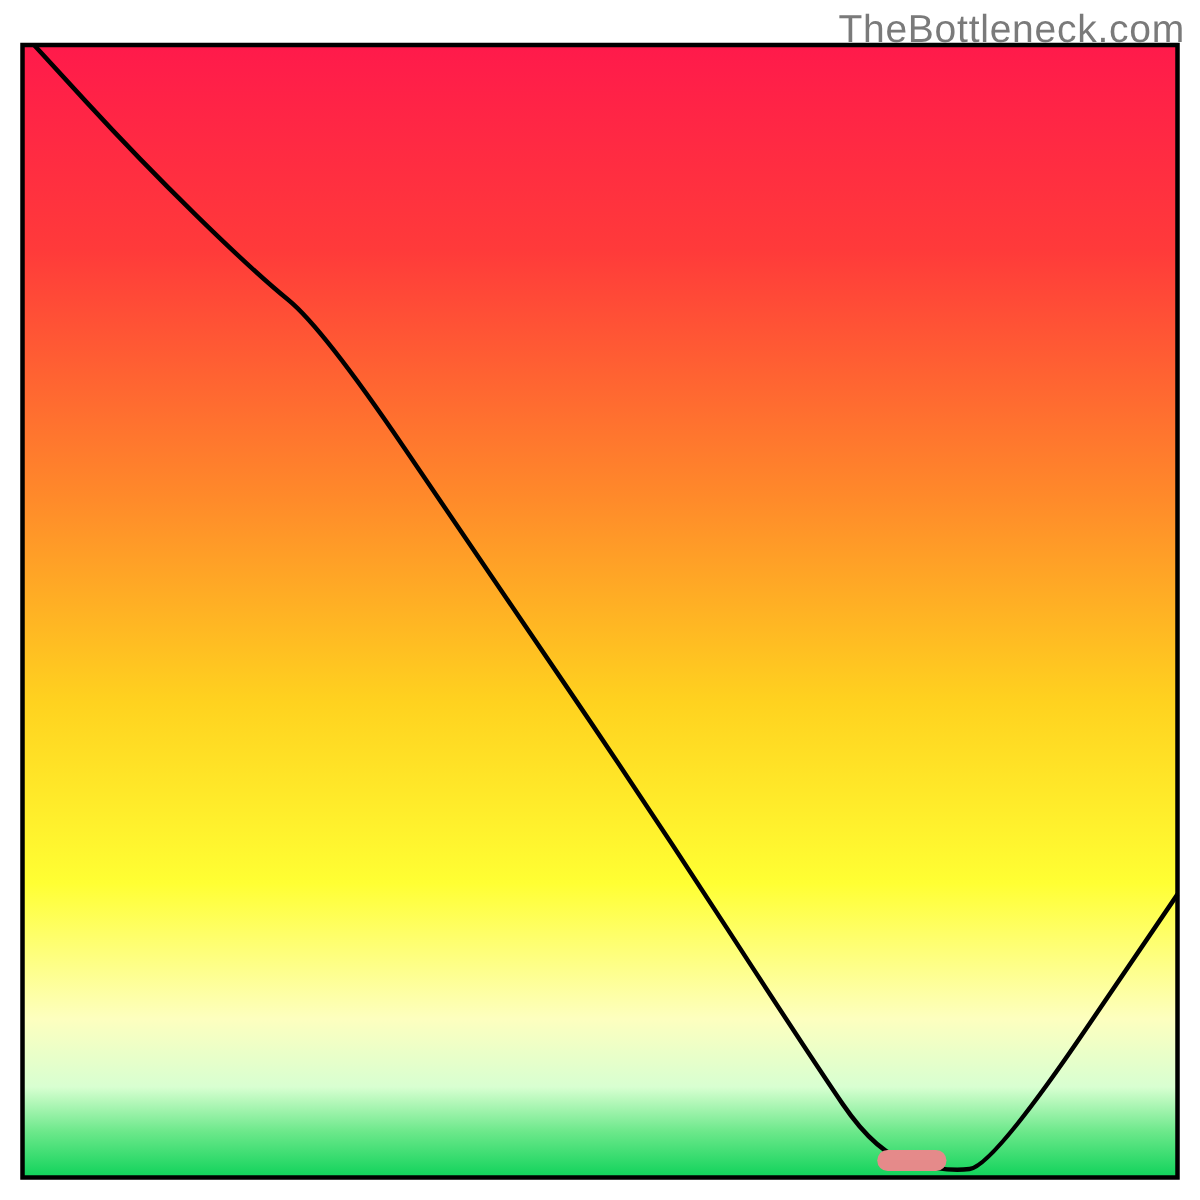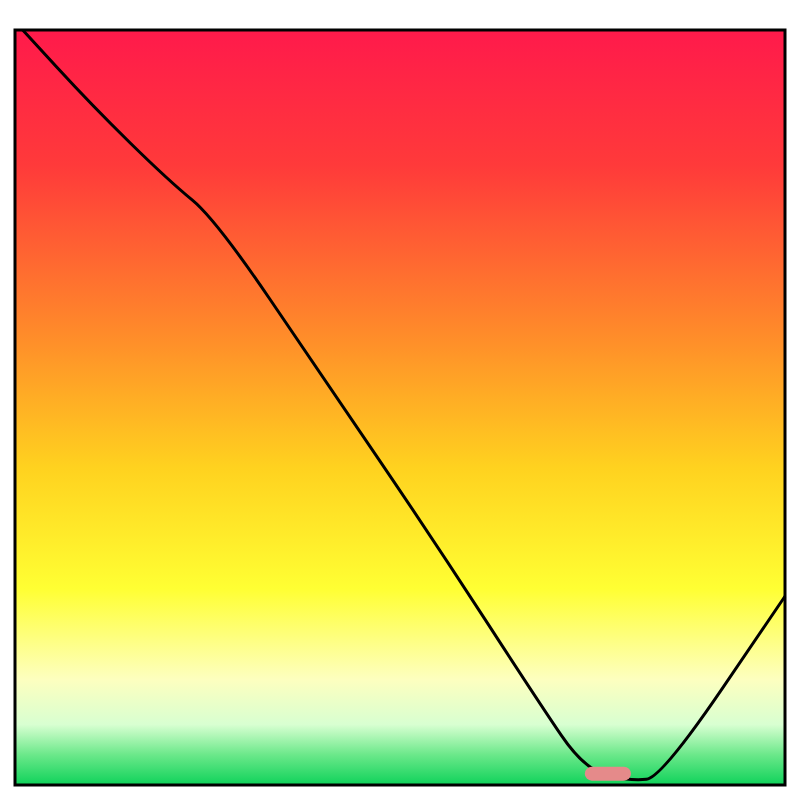--- a/index.html
+++ b/index.html
@@ -28,20 +28,21 @@
     user-select: none;
   }
   svg {
     display: block;
   }
 </style>
 </head>
 <body>
 
 <div class="chart">
+  <div class="watermark">TheBottleneck.com</div>
 
   <svg id="svg" width="800" height="800" viewBox="0 0 800 800">
     <defs>
       <linearGradient id="bg-grad" x1="0" y1="0" x2="0" y2="1">
           <stop offset="0%" stop-color="#ff1a4b"></stop>
           <stop offset="18%" stop-color="#ff3a3a"></stop>
           <stop offset="40%" stop-color="#ff8a2a"></stop>
           <stop offset="57.99999999999999%" stop-color="#ffd21f"></stop>
           <stop offset="74%" stop-color="#ffff33"></stop>
           <stop offset="86%" stop-color="#fdffbf"></stop>

